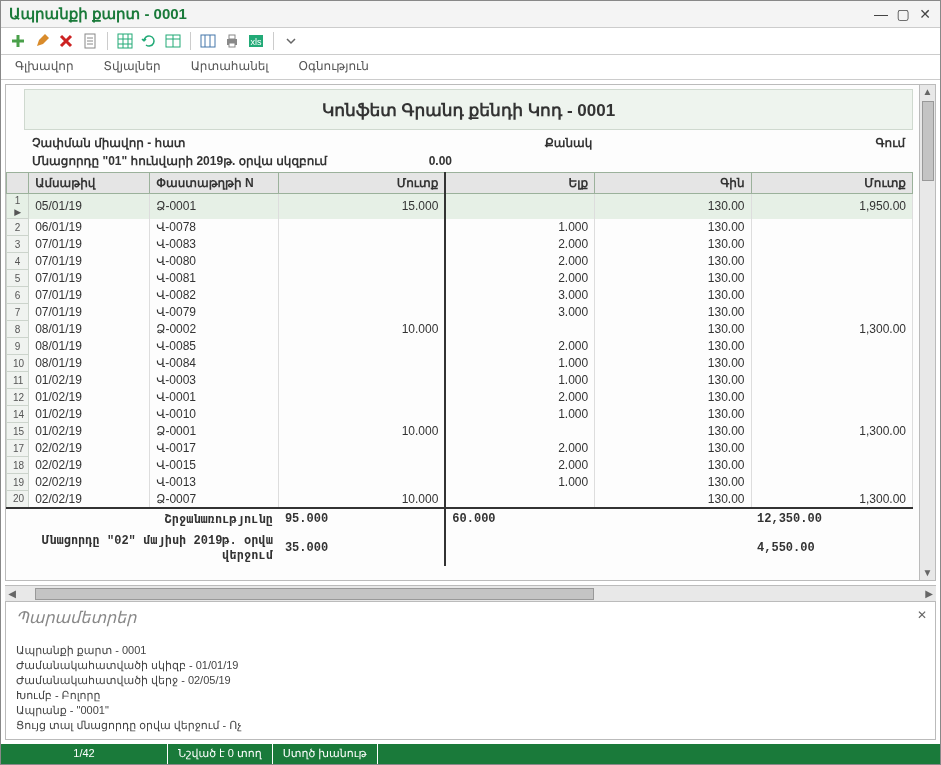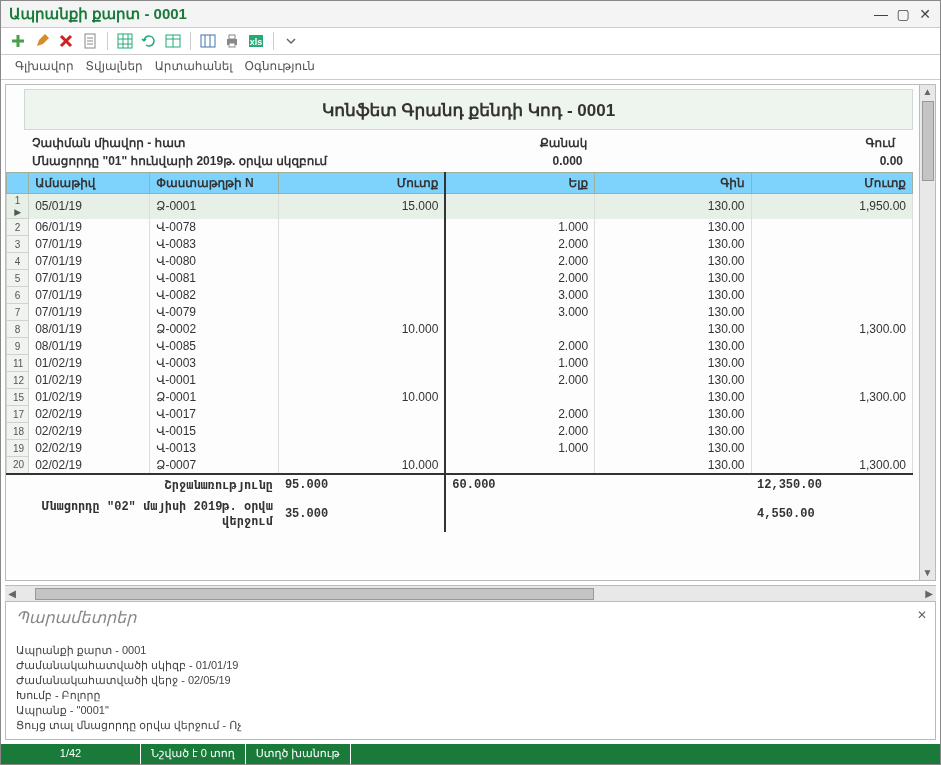--- a/index.html
+++ b/index.html
@@ -1,40 +1,40 @@
 <!DOCTYPE html>
 <html><head>
 <meta charset="utf-8">
 <style>
 * { box-sizing: border-box; margin: 0; padding: 0; }
 body { font-family: "Segoe UI", Arial, sans-serif; font-size: 12px; background: #fff; color: #333; width: 941px; height: 765px; overflow: hidden; display: flex; flex-direction: column; border: 1px solid #888; }
 .titlebar { display: flex; align-items: center; justify-content: space-between; background: #f4f4f4; padding: 4px 8px; border-bottom: 1px solid #ccc; }
 .titlebar .title { color: #1a7a3a; font-weight: bold; font-size: 15px; }
 .titlebar .controls { display: flex; gap: 8px; }
 .titlebar .controls span { width: 14px; text-align: center; cursor: pointer; font-size: 14px; color: #444; }
-.toolbar { display: flex; gap: 6px; padding: 4px 8px; border-bottom: 1px solid #ccc; align-items: center; font-weight: bold; }
+.toolbar { display: flex; gap: 6px; padding: 4px 8px; border-bottom: 1px solid #ccc; align-items: center; }
 .toolbar .ico { width: 18px; height: 18px; display: flex; align-items: center; justify-content: center; cursor: pointer; }
 .sep { width: 1px; height: 18px; background: #ccc; margin: 0 2px; }
-.menubar { display: flex; gap: 12px; padding: 4px 14px 6px 14px; border-bottom: 1px solid #ccc; color: #555; font-size: 12px; }
+.menubar { display: flex; gap: 30px; padding: 4px 14px 6px 14px; border-bottom: 1px solid #ccc; color: #555; font-size: 12px; }
 .menubar span { cursor: pointer; }
 .main { flex: 1; display: flex; flex-direction: column; overflow: hidden; }
 .report-wrap { flex: 1; overflow: auto; border: 1px solid #bbb; margin: 4px; position: relative; background: #fdfdfd; }
 .report-inner { padding: 0; }
 .rpt-title { text-align: center; font-weight: bold; font-size: 17px; padding: 10px 0 8px 0; margin: 4px 6px 0 18px; background: #eef4ee; border: 1px solid #cfd9cf; }
-.rpt-meta { display: flex; padding: 6px 14px 4px 26px; font-size: 12px; font-weight: bold; }
+.rpt-meta { display: flex; padding: 6px 4px 4px 26px; font-size: 12px; font-weight: bold; }
 .rpt-meta .m1 { flex: 0 0 310px; }
 .rpt-meta .m2 { flex: 1; text-align: center; }
 .rpt-meta .m3 { flex: 0 0 120px; text-align: right; padding-right: 10px; }
 .rpt-meta2 { display: flex; padding: 0 6px 4px 26px; font-size: 12px; }
 .rpt-meta2 .m1 { flex: 0 0 310px; font-weight: bold; }
 .rpt-meta2 .m2 { flex: 1; text-align: center; font-weight: bold; }
 .rpt-meta2 .m3 { flex: 0 0 120px; text-align: right; font-weight: bold; padding-right: 10px; }
 .table-wrap { margin: 0 6px 0 0; }
 table { border-collapse: collapse; width: 100%; table-layout: fixed; }
-.hdr td { background: #7dd3fc; border: 1px solid #9bb19b; font-weight: bold; padding: 3px 6px; font-size: 12px; }
+.hdr td { background: #e5e5e5; border: 1px solid #9bb19b; font-weight: bold; padding: 3px 6px; font-size: 12px; }
 .col-idx { width: 22px; }
 .col-date { width: 120px; }
 .col-doc { width: 128px; }
 .col-in { width: 165px; text-align: right; }
 .col-out { width: 148px; text-align: right; }
 .col-price { width: 155px; text-align: right; }
 .col-amt { width: 160px; text-align: right; }
 .row td { padding: 1px 6px; font-size: 12px; border-left: 1px solid #ddd; border-right: 1px solid #ddd; height: 17px; }
 .row td.idx { background: #f0f3f0; border: 1px solid #ccd4cc; text-align: center; font-size: 10px; color: #555; }
 .row.sel td { background: #e6f0e6; }
@@ -48,21 +48,21 @@
 .scroll-h .arr { width: 14px; text-align: center; color: #666; font-size: 10px; }
 .scroll-v { position: absolute; right: 0; top: 0; bottom: 0; width: 16px; background: #e8e8e8; border-left: 1px solid #bbb; display: flex; flex-direction: column; align-items: center; }
 .scroll-v .arr { height: 14px; line-height: 14px; color: #666; font-size: 10px; }
 .scroll-v .thumb { width: 12px; background: #c4c4c4; height: 80px; margin-top: 2px; border: 1px solid #999; }
 .panel { border: 1px solid #bbb; margin: 0 4px 4px 4px; padding: 6px 10px; position: relative; }
 .panel .ptitle { color: #888; font-size: 16px; font-style: italic; margin-bottom: 16px; }
 .panel .pclose { position: absolute; right: 8px; top: 6px; cursor: pointer; color: #666; }
 .panel .pline { font-size: 11px; color: #444; line-height: 15px; }
 .status { background: #1a7a3a; color: #fff; display: flex; font-size: 11px; height: 20px; align-items: stretch; }
 .status .cell { padding: 3px 10px; border-right: 1px solid #fff; }
-.status .cell.first { width: 140px; text-align: center; }
+.status .cell.first { width: 167px; text-align: center; }
 .marker { font-size: 9px; color: #555; }
 </style>
 </head>
 <body>
 
 <div class="titlebar">
   <span class="title">Ապրանքի քարտ - 0001</span>
   <div class="controls">
     <span>—</span>
     <span>▢</span>
@@ -155,21 +155,20 @@
     </div>
     <div class="report-inner" style="margin-right:16px">
       <div class="rpt-title">Կոնֆետ Գրանդ քենդի Կոդ - 0001</div>
       <div class="rpt-meta">
         <div class="m1">Չափման միավոր - հատ</div>
         <div class="m2">Քանակ</div>
         <div class="m3">Գում</div>
       </div>
       <div class="rpt-meta2">
         <div class="m1">Մնացորդը "01" հունվարի 2019թ. օրվա սկզբում</div>
-        <div class="m2">0.000</div>
         <div class="m3">0.00</div>
       </div>
       <div class="table-wrap">
         <table>
           <colgroup>
             <col class="col-idx">
               <col class="col-date">
               <col class="col-doc">
               <col class="col-in">
               <col class="col-out">
@@ -263,34 +262,52 @@
               <tr class="row">
                 <td class="idx">9 </td>
                 <td>08/01/19</td>
                 <td>Վ-0085</td>
                 <td class="r col-in-cell"></td>
                 <td class="r">2.000</td>
                 <td class="r">130.00</td>
                 <td class="r"></td>
               </tr>
               <tr class="row">
+                <td class="idx">10 </td>
+                <td>08/01/19</td>
+                <td>Վ-0084</td>
+                <td class="r col-in-cell"></td>
+                <td class="r">1.000</td>
+                <td class="r">130.00</td>
+                <td class="r"></td>
+              </tr>
+              <tr class="row">
                 <td class="idx">11 </td>
                 <td>01/02/19</td>
                 <td>Վ-0003</td>
                 <td class="r col-in-cell"></td>
                 <td class="r">1.000</td>
                 <td class="r">130.00</td>
                 <td class="r"></td>
               </tr>
               <tr class="row">
                 <td class="idx">12 </td>
                 <td>01/02/19</td>
                 <td>Վ-0001</td>
                 <td class="r col-in-cell"></td>
                 <td class="r">2.000</td>
+                <td class="r">130.00</td>
+                <td class="r"></td>
+              </tr>
+              <tr class="row">
+                <td class="idx">14 </td>
+                <td>01/02/19</td>
+                <td>Վ-0010</td>
+                <td class="r col-in-cell"></td>
+                <td class="r">1.000</td>
                 <td class="r">130.00</td>
                 <td class="r"></td>
               </tr>
               <tr class="row">
                 <td class="idx">15 </td>
                 <td>01/02/19</td>
                 <td>Ձ-0001</td>
                 <td class="r col-in-cell">10.000</td>
                 <td class="r"></td>
                 <td class="r">130.00</td>

